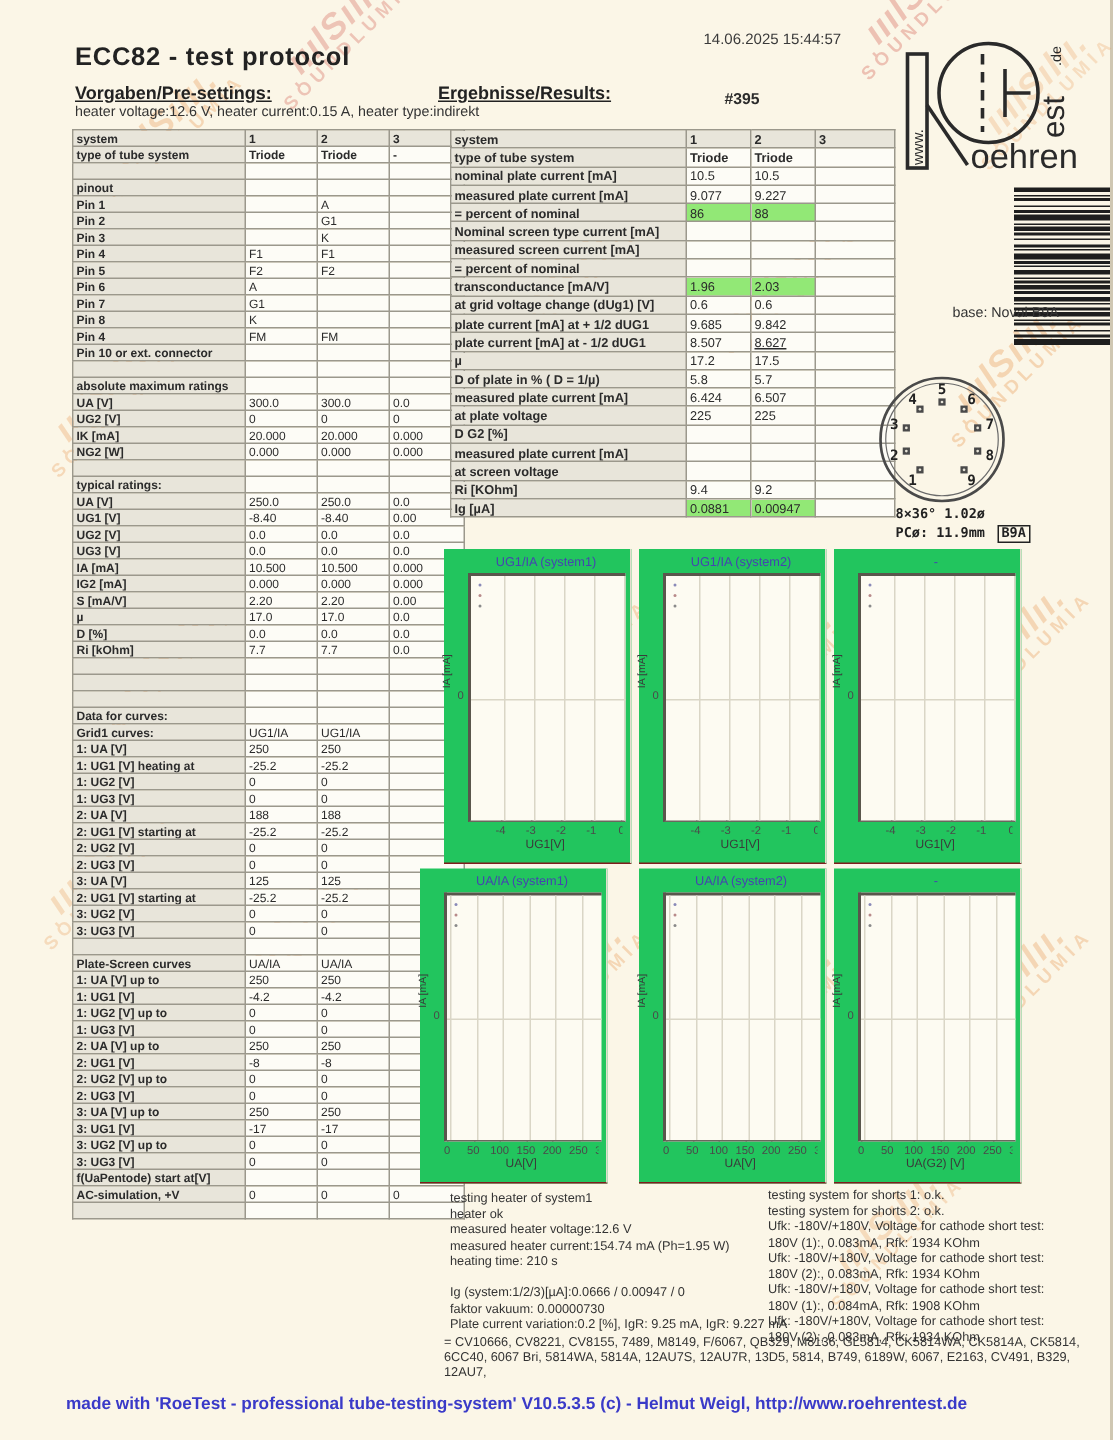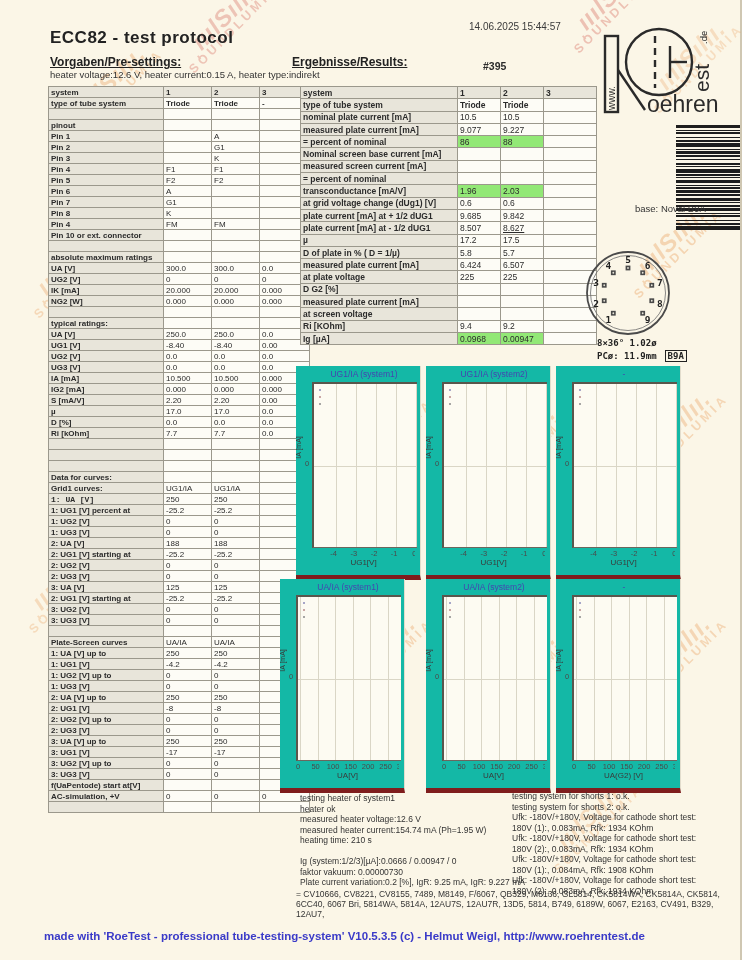--- a/index.html
+++ b/index.html
@@ -25,22 +25,22 @@
   td.grn{background:#92e876;}
   td.bv{font-weight:bold;}
   
   .barcode{width:64px;}
   .barcode div{width:100%;}
   
   .baselab{font-size:9.5px;color:#333;}
   .dims{font-family:"DejaVu Sans Mono",monospace;font-size:9px;font-weight:bold;color:#222;}
   .b9abox{display:inline-block;border:1.5px solid #222;padding:0 2px;margin-left:8px;}
   
-  .panel{position:absolute;width:124px;height:209px;background:#14b8a6;
-         border-right:1px solid #e2ddcd;border-bottom:5px solid #7f1d1d;}
+  .panel{position:absolute;width:124px;height:209px;background:#22c55e;
+         border-right:1px solid #e2ddcd;border-bottom:1px solid #7f1d1d;}
   .ptitle{position:absolute;left:16px;top:3px;width:104px;text-align:center;
           font-size:8.5px;color:#4545b0;white-space:nowrap;}
   .plot{position:absolute;left:16px;top:16px;width:103px;height:163px;background:#fdfbf2;
         border-top:2px solid #5a564c;border-left:2px solid #5a564c;border-bottom:1px solid #6b675e;}
   .gl{position:absolute;top:0;bottom:0;width:1px;background:#dad6c6;}
   .ml{position:absolute;left:0;right:0;height:1px;background:#dad6c6;}
   .dot{position:absolute;width:2px;height:2px;border-radius:50%;}
   .ticks{position:absolute;left:16px;top:181px;width:103px;height:11px;overflow:hidden;}
   .tick{position:absolute;top:2px;transform:translateX(-50%);font-size:7.5px;color:#4a4a4a;}
   .tm{position:absolute;top:-2px;width:1px;height:3px;background:#6b675e;}
@@ -441,27 +441,27 @@
           <td class="val" style="width: 43px;">&nbsp;</td>
           <td class="val" style="width: 45px;">&nbsp;</td>
         </tr>
         <tr>
           <td class="lab" style="width: 110px;">Grid1 curves:</td>
           <td class="val" style="width: 43px;">UG1/IA</td>
           <td class="val" style="width: 43px;">UG1/IA</td>
           <td class="val" style="width: 45px;">&nbsp;</td>
         </tr>
         <tr>
-          <td class="lab" style="width: 110px; font-family: Liberation Mono, monospace;">1: UA [V]</td>
+          <td class="lab" style="width: 110px;">1: UA [V]</td>
           <td class="val" style="width: 43px;">250</td>
           <td class="val" style="width: 43px;">250</td>
           <td class="val" style="width: 45px;">&nbsp;</td>
         </tr>
         <tr>
-          <td class="lab" style="width: 110px;">1: UG1 [V] percent at</td>
+          <td class="lab" style="width: 110px;">1: UG1 [V] heating at</td>
           <td class="val" style="width: 43px;">-25.2</td>
           <td class="val" style="width: 43px;">-25.2</td>
           <td class="val" style="width: 45px;">&nbsp;</td>
         </tr>
         <tr>
           <td class="lab" style="width: 110px;">1: UG2 [V]</td>
           <td class="val" style="width: 43px;">0</td>
           <td class="val" style="width: 43px;">0</td>
           <td class="val" style="width: 45px;">&nbsp;</td>
         </tr>
@@ -650,21 +650,21 @@
           <td class="val" style="width: 38px;">9.227</td>
           <td class="val" style="width: 48px;">&nbsp;</td>
         </tr>
         <tr>
           <td class="lab" style="width: 152px;">= percent of nominal</td>
           <td class="val grn" style="width: 38px; background: rgb(146, 232, 118);">86</td>
           <td class="val grn" style="width: 38px; background: rgb(146, 232, 118);">88</td>
           <td class="val" style="width: 48px;">&nbsp;</td>
         </tr>
         <tr>
-          <td class="lab" style="width: 152px;">Nominal screen base current [mA]</td>
+          <td class="lab" style="width: 152px;">Nominal screen type current [mA]</td>
           <td class="val" style="width: 38px;">&nbsp;</td>
           <td class="val" style="width: 38px;">&nbsp;</td>
           <td class="val" style="width: 48px;">&nbsp;</td>
         </tr>
         <tr>
           <td class="lab" style="width: 152px;">measured screen current [mA]</td>
           <td class="val" style="width: 38px;">&nbsp;</td>
           <td class="val" style="width: 38px;">&nbsp;</td>
           <td class="val" style="width: 48px;">&nbsp;</td>
         </tr>
@@ -741,21 +741,21 @@
           <td class="val" style="width: 48px;">&nbsp;</td>
         </tr>
         <tr>
           <td class="lab" style="width: 152px;">Ri [KOhm]</td>
           <td class="val" style="width: 38px;">9.4</td>
           <td class="val" style="width: 38px;">9.2</td>
           <td class="val" style="width: 48px;">&nbsp;</td>
         </tr>
         <tr>
           <td class="lab" style="width: 152px;">Ig [µA]</td>
-          <td class="val grn" style="width: 38px; background: rgb(146, 232, 118);">0.0968</td>
+          <td class="val grn" style="width: 38px; background: rgb(146, 232, 118);">0.0881</td>
           <td class="val grn" style="width: 38px; background: rgb(146, 232, 118);">0.00947</td>
           <td class="val" style="width: 48px;">&nbsp;</td>
         </tr>
       </tbody>
     </table>
 
   <div class="abs baselab" style="left:608px;top:203px;margin-left:27px;">base: Noval B9A</div>
   <svg class="abs" id="socket" style="left:584px;top:249px;" width="88" height="88" viewBox="-44 -44 88 88">
       <circle cx="0" cy="0" r="41" fill="none" stroke="#4a4a4a" stroke-width="1.8"></circle>
       <circle cx="0" cy="0" r="37.5" fill="none" stroke="#6a6a6a" stroke-width="0.8"></circle>

